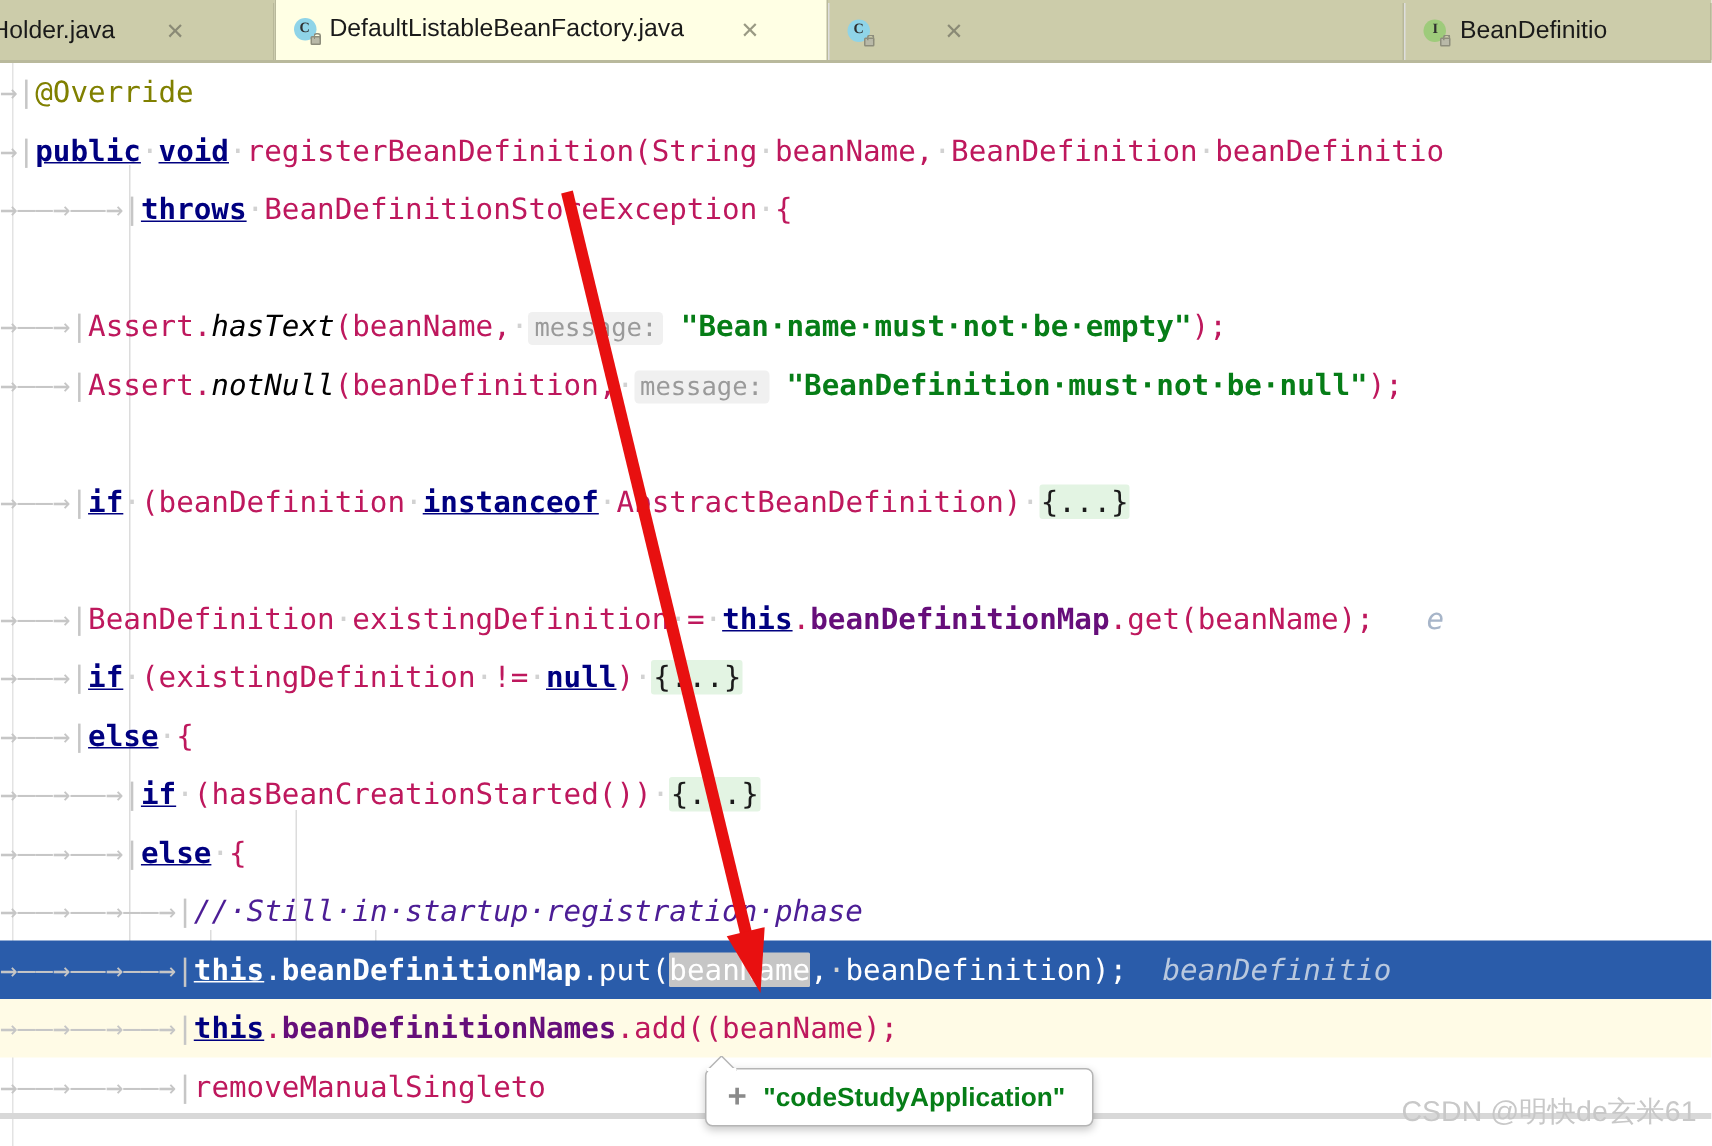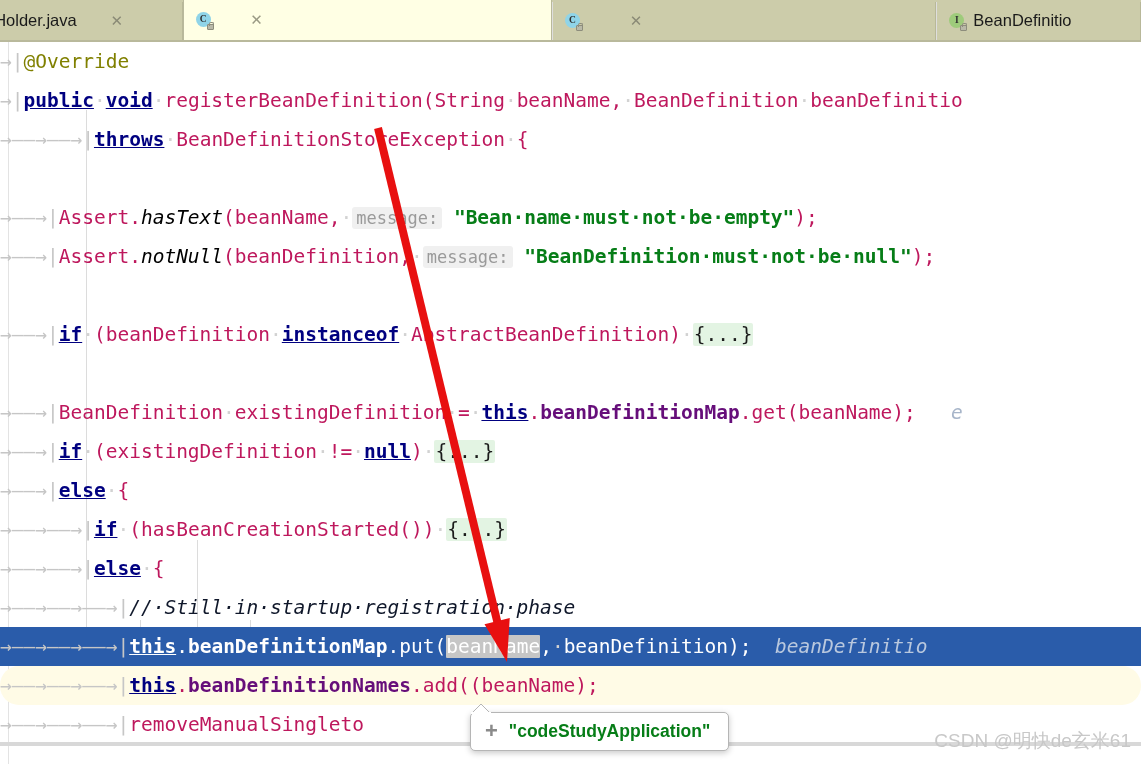--- a/index.html
+++ b/index.html
@@ -88,31 +88,31 @@
     font-family:"DejaVu Sans Mono", monospace;
     font-size:19.5px;
     line-height:39px;
     white-space:pre;
   }
   .row {
     position:relative; height:39px; white-space:pre;
     display:block;
   }
   .row.sel { background:#2a5caa; color:#ffffff; }
-  .row.caret { background:#fffbe6;border-radius:19px; }
+  .row.caret { background:#fffbe6; }
 
   
   .ws { color:#c6c6c6; }
   .dot { color:#d2d2d2; }
 
   .kw   { color:#000080; font-weight:bold;text-decoration:underline; }
   .anno { color:#808000; }
   .str  { color:#067d17; font-weight:bold; }
   .fld  { color:#660e7a; font-weight:bold; }
-  .cmt  { color:#0f172a; font-style:italic; }
+  .cmt  { color:#4c1d95; font-style:italic; }
   .mth  { color:#000000; font-style:italic; }
   .plain{ color:#be185d; }
   .fold {
     background:#e3f4e3; color:#1b1b1b;
     border-radius:2px; padding:0 1px;
   }
   .hint {
     background:#f0f0f0; color:#9a9a9a;
     border-radius:3px; padding:1px 4px;
     font-size:17px;
@@ -174,20 +174,21 @@
 <div id="tabbar">
     <div class="tab" style="width: 211px; margin-left: -28px;">
       <span class="tlabel">nHolder.java</span>
       <span class="tclose" style="margin-left: 26px;">✕</span>
     </div>
     <div class="tab active" style="width: 370px;">
       <span class="jicon cls">
         <span class="disc">C</span>
         <span class="lock"></span>
       </span>
+      <span class="tlabel">DefaultListableBeanFactory.java</span>
       <span class="tclose" style="margin-left: 30px;">✕</span>
     </div>
     <div class="tab" style="width: 385px;">
       <span class="jicon cls">
         <span class="disc">C</span>
         <span class="lock"></span>
       </span>
       <span class="tclose" style="margin-left: 40px;">✕</span>
     </div>
     <div class="tab" style="width: 205px;">

